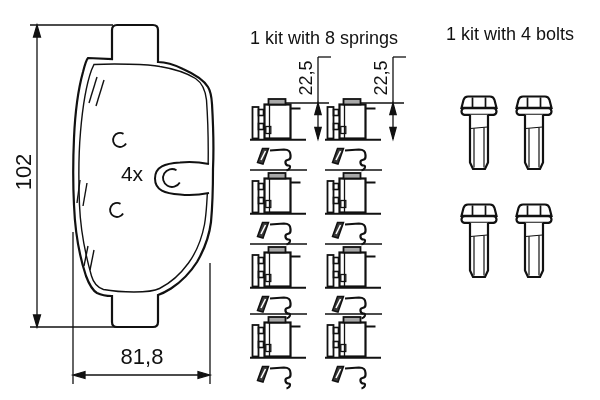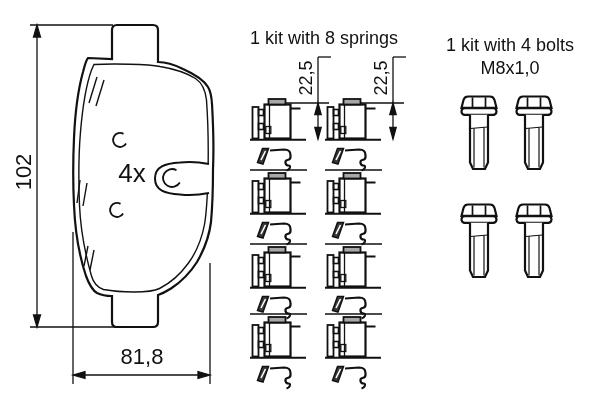--- a/index.html
+++ b/index.html
@@ -6,21 +6,21 @@
   .stage{
     position:relative;width:600px;height:400px;background:#fff;overflow:hidden;
     font-family:"Liberation Sans",sans-serif;color:#111;
   }
   .stage svg{position:absolute;left:0;top:0;}
   .t{position:absolute;text-align:center;white-space:nowrap;color:#111;}
   .t.rot{transform:rotate(-90deg);}
   .title{font-size:18px;line-height:23px;}
   .dim-lg{font-size:22px;line-height:22px;}
   .dim-sm{font-size:18px;line-height:20px;}
-  .qty{font-size:26px;line-height:21px;}
+  .qty{font-size:21px;line-height:21px;}
 </style>
 </head>
 <body>
 
 <div class="stage">
 
   <svg width="600" height="400" viewBox="0 0 600 400">
     <defs>
 
       <g id="spring-sym">
@@ -155,23 +155,22 @@
         <use href="#spring-sym" xlink:href="#spring-sym" transform="translate(327,316)"></use>
         <use href="#bolt-sym" xlink:href="#bolt-sym" transform="translate(461,95)"></use>
         <use href="#bolt-sym" xlink:href="#bolt-sym" transform="translate(516,95)"></use>
         <use href="#bolt-sym" xlink:href="#bolt-sym" transform="translate(461,203)"></use>
         <use href="#bolt-sym" xlink:href="#bolt-sym" transform="translate(516,203)"></use>
       </g>
   </svg>
 
   <div class="t title" style="left:230px;top:27px;width:188px;">1 kit with 8 springs</div>
 
-  <div class="t" style="left:420px;top:34px;width:180px;text-align:center;">
+  <div class="t" style="left:420px;top:23px;width:180px;text-align:center;">
     <div class="title">1 kit with 4 bolts</div>
-    <div class="title">M8x1,0</div>
   </div>
 
   <div class="t rot dim-lg" style="left:-4px;top:161px;width:56px;">102</div>
 
   <div class="t dim-lg" style="left:102px;top:346px;width:80px;">81,8</div>
 
   <div class="t qty" style="left:112px;top:163px;width:40px;">4x</div>
 
   <div class="t rot dim-sm" style="left:281px;top:68px;width:50px;">22,5</div>
 

